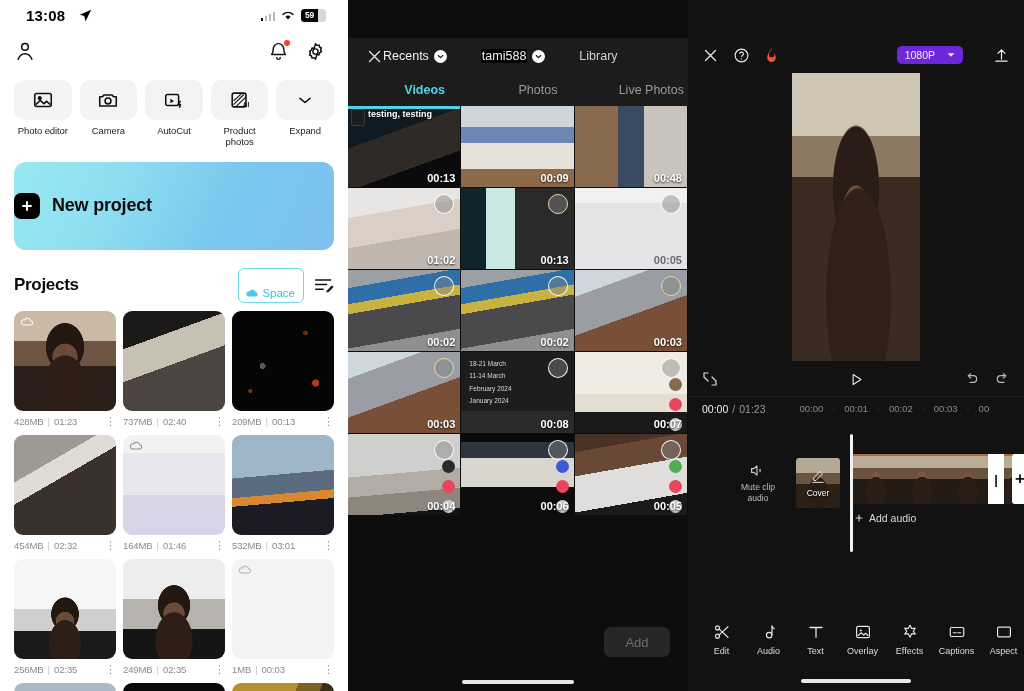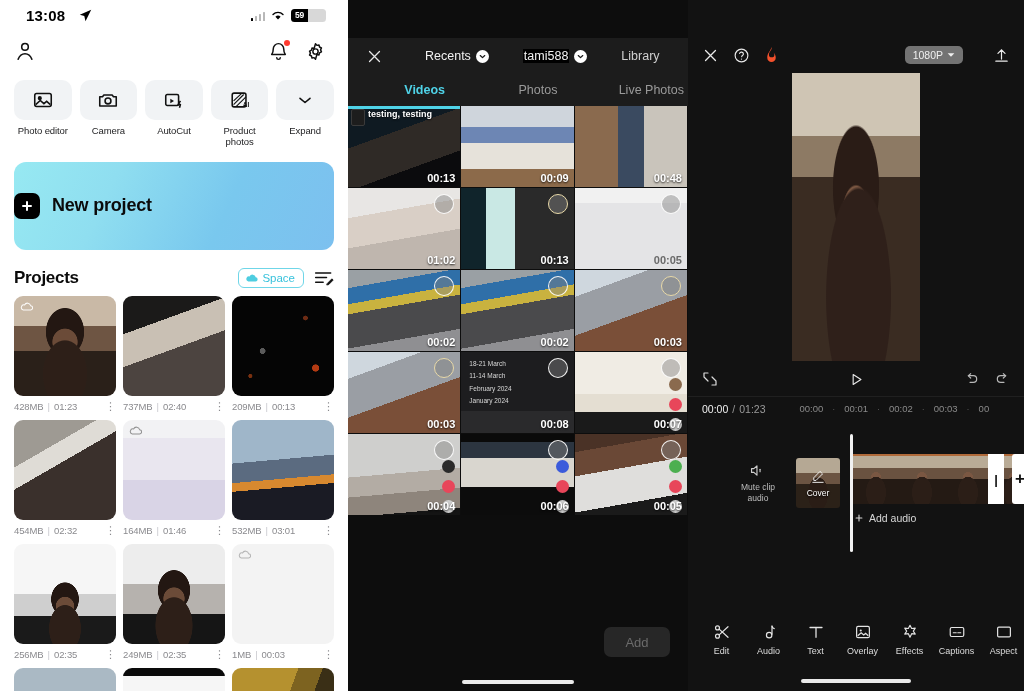--- a/index.html
+++ b/index.html
@@ -27,21 +27,21 @@
   .sb-time { font-size: 15px; font-weight: bold; letter-spacing: .2px; display:flex; align-items:center; gap:14px; }
   .sb-loc { font-size: 13px; }
   .sb-right { display: flex; align-items: center; gap: 6px; }
   .sig { display:flex; align-items:flex-end; gap:1.5px; height:11px; }
   .sig i { display:block; width:2.5px; background:#000; border-radius:.5px; }
   .sig i:nth-child(1){height:3px;}
   .sig i:nth-child(2){height:5px;background:#b8b8b8;}
   .sig i:nth-child(3){height:7px;background:#b8b8b8;}
   .sig i:nth-child(4){height:9px;background:#b8b8b8;}
   .batt {
-    width: 35px; height: 13px; border-radius: 3.5px; background:#d8d8d8;
+    width: 25px; height: 13px; border-radius: 3.5px; background:#d8d8d8;
     position: relative; display: flex; align-items: center;
   }
   .batt b {
     position:absolute; left:0; top:0; bottom:0; width:17px; background:#000;
     border-radius:3.5px 0 0 3.5px; color:#fff; font-size:8.5px; font-weight:bold;
     display:flex; align-items:center; justify-content:center; letter-spacing:-.2px;
   }
 
   .home-topbar {
     height: 42px; display:flex; align-items:center; justify-content:space-between;
@@ -77,21 +77,21 @@
   }
   .np-plus:before{ content:""; position:absolute; }
   .np-label { font-size: 18px; font-weight: bold; color:#0b0b0b; letter-spacing:-.2px; }
 
   .projects-hdr {
     display:flex; align-items:center; padding: 18px 14px 8px 14px; gap: 10px;
   }
   .projects-title { font-size: 17px; font-weight: bold; color:#0b0b0b; letter-spacing:-.3px; }
   .space-btn {
     margin-left:auto; display:flex; align-items:center; gap:4px;
-    border:1px solid #6fd6e8; border-radius: 6px; padding: 3px 8px 3px 6px;
+    border:1px solid #6fd6e8; border-radius: 6px; padding: 18px 8px 3px 6px;
   }
   .space-txt { font-size: 11.5px; color:#38c2dc; }
   .sort-ico { width: 20px; height: 16px; }
 
   .proj-grid { padding: 0 14px; display:flex; flex-wrap:wrap; gap: 8px 7px; border-radius: 31px; }
   .proj { width: calc((100% - 14px)/3); }
   .proj-thumb {
     width: 100%; height: 100px; border-radius: 9px; overflow:hidden;
     position:relative; background:#222;
   }
@@ -215,22 +215,22 @@
   .i-dress  { background: linear-gradient(170deg,#4a3226 0 18%, #6a4836 18% 42%, #dfdedc 42% 78%, #1a1a1a 78% 100%); }
   .notes-lines { position:absolute; inset:0; padding:6px 8px; font-size:6.5px; color:#d8d8d8; line-height:1.9; }
   .notes-kbd { position:absolute; left:0; right:0; bottom:0; height:22px; background:#2a2a2c; }
 
   
   #panel-editor { color:#eaeaea; }
   .ed-statusbar { height: 38px; }
   .ed-hdr { height: 34px; display:flex; align-items:center; padding: 0 14px; gap: 14px; }
   .ed-flame { font-size: 15px; }
   .res-pill {
-    margin-left:auto; background:#737373; border-radius:5px; padding:3px 8px;
-    font-size: 10.5px; color:#f0f0f0; display:flex; align-items:center; gap:4px;
+    margin-left:auto; background:#6d28d9; border-radius:5px; padding:3px 8px;
+    font-size: 10.5px; color:#f0f0f0; display:flex; align-items:center; gap:12px;
   }
   .ed-preview-wrap {
     height: 290px; display:flex; align-items:center; justify-content:center;
   }
   .ed-preview {
     width: 128px; height: 288px; background:#1a1512; position:relative; overflow:hidden;
     background-image:
       radial-gradient(ellipse at 52% 78%, #2f201a 0 34%, transparent 35%),
       radial-gradient(ellipse at 50% 50%, #7a5641 0 15%, transparent 16%),
       radial-gradient(ellipse at 50% 40%, #2a1c16 0 25%, transparent 26%),
@@ -563,21 +563,21 @@
 
   <section class="panel" id="panel-picker">
     <div class="pk-statusbar"></div>
 
     <div class="pk-hdr">
       <span class="pk-x">
         <svg width="17" height="17" viewBox="0 0 24 24" stroke="#e8e8e8" stroke-width="1.8" fill="none" stroke-linecap="round">
             <path d="M5 5l14 14M19 5L5 19"></path>
           </svg>
       </span>
-      <span class="pk-hdr-item" style="margin-left:42px">
+      <span class="pk-hdr-item" style="">
         <span>Recents</span>
         <span class="chev">
           <svg width="9" height="9" viewBox="0 0 24 24" stroke="#1a1a1a" stroke-width="3.4" fill="none" stroke-linecap="round" stroke-linejoin="round">
               <path d="M6 9.5l6 5.5 6-5.5"></path>
             </svg>
         </span>
       </span>
       <span class="pk-hdr-item" style="margin-left:34px">
         <span class="mask-box">tami588</span>
         <span class="chev">

